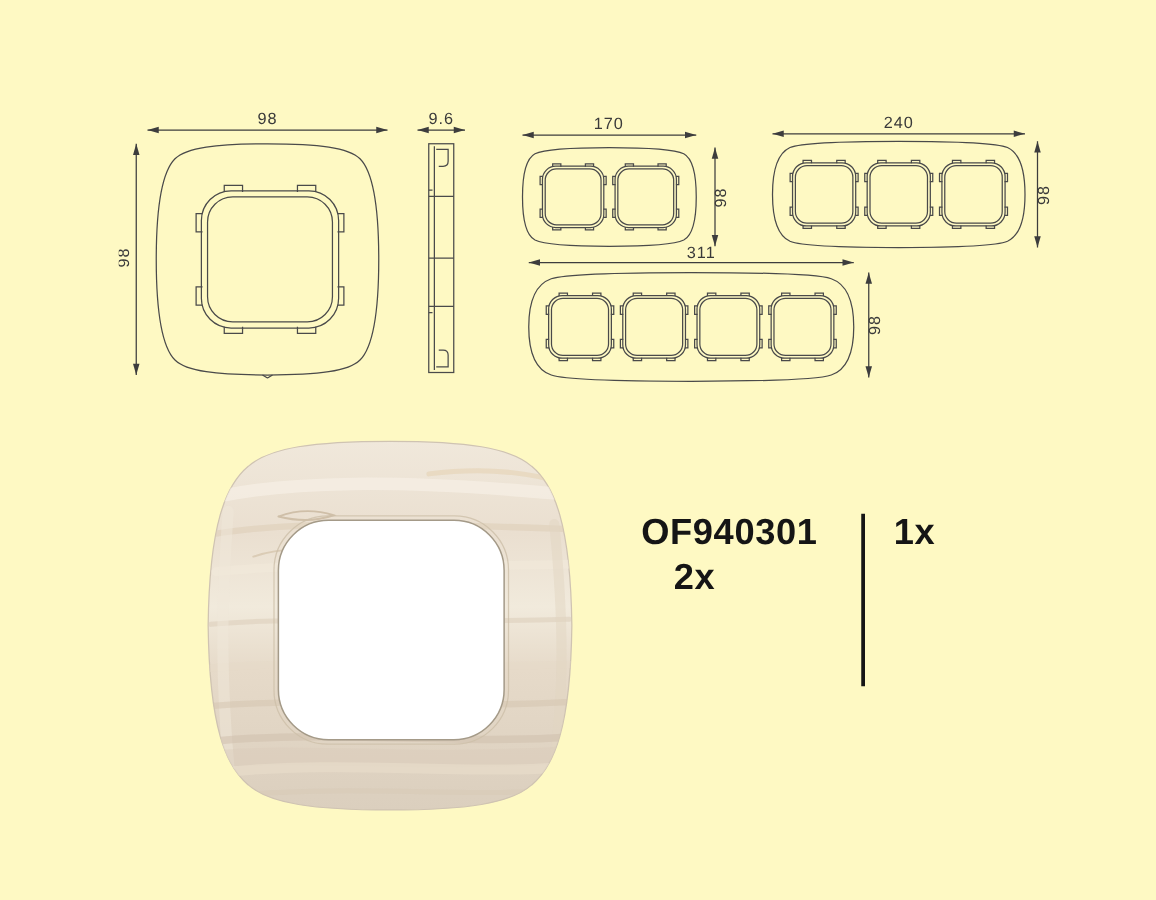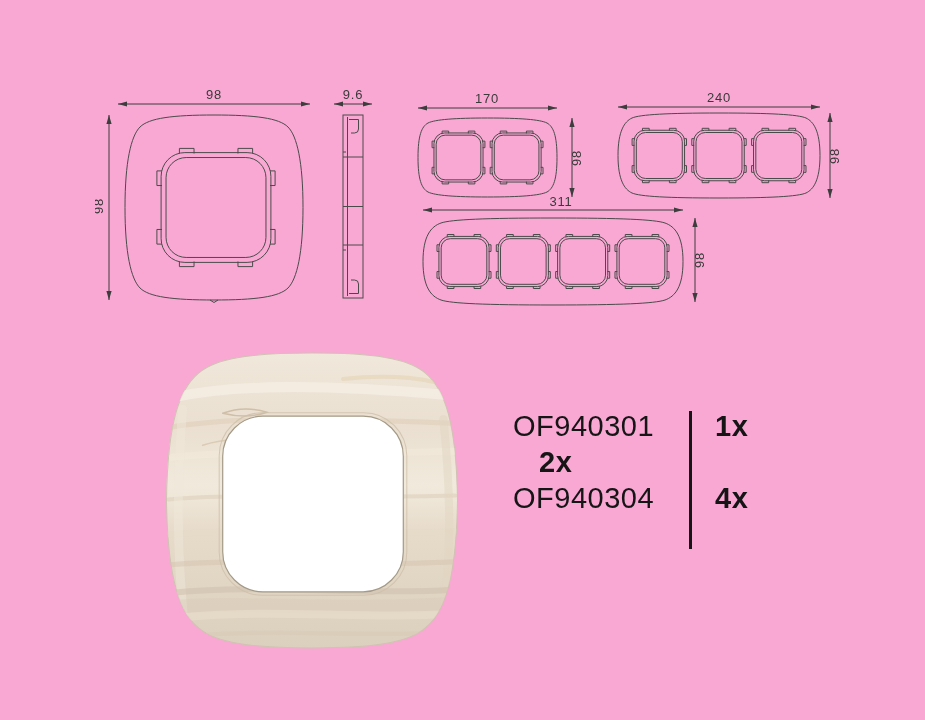--- a/index.html
+++ b/index.html
@@ -1,31 +1,31 @@
 <!DOCTYPE html>
 <html><head>
 <meta charset="utf-8">
 <style>
   html,body{margin:0;padding:0;background:#fff;}
-  #canvas{position:relative;width:925px;height:720px;background:#f9a8d4;overflow:hidden;
+  #canvas{position:relative;width:925px;height:720px;background:#fef9c3;overflow:hidden;
           font-family:"Liberation Sans",sans-serif;}
   .abs{position:absolute;}
   
   .tl{fill:none;stroke:#4a4a4a;stroke-width:1;}
   .dimline{stroke:#3d3d3d;stroke-width:1;}
   .dimarrow{fill:#3d3d3d;stroke:none;}
   text.dim{font-family:"Liberation Sans",sans-serif;font-size:13px;fill:#3a3a3a;
            letter-spacing:0.8px;}
   #defs-svg{position:absolute;width:0;height:0;}
   #defs-svg g#ap *{vector-effect:non-scaling-stroke;}
   .ap-use{fill:none;stroke:#4a4a4a;stroke-width:1;}
   
   #codes{left:513px;top:408px;width:280px;}
   .code-row{display:flex;align-items:center;height:36px;}
-  .code-cell{width:176px;font-size:29px;font-weight:400;color:#151515;
+  .code-cell{width:176px;font-size:29px;font-weight:700;color:#151515;
              letter-spacing:0.5px;line-height:36px;}
   .qty-cell{padding-left:26px;font-size:29px;font-weight:700;color:#151515;
             letter-spacing:0.5px;line-height:36px;}
   #code-divider{position:absolute;left:176px;top:3px;height:138px;width:2.5px;
                 background:#151515;}
 </style>
 </head>
 <body>
 
 <div id="canvas">
@@ -201,19 +201,15 @@
 
   <div id="codes" class="abs">
     <div id="code-divider"></div>
     <div class="code-row">
       <div class="code-cell">OF940301</div>
       <div class="qty-cell">1x</div>
     </div>
     <div class="code-row">
       <div class="qty-cell">2x</div>
     </div>
-    <div class="code-row">
-      <div class="code-cell">OF940304</div>
-      <div class="qty-cell">4x</div>
-    </div>
   </div>
 
 </div>
 
 </body></html>

